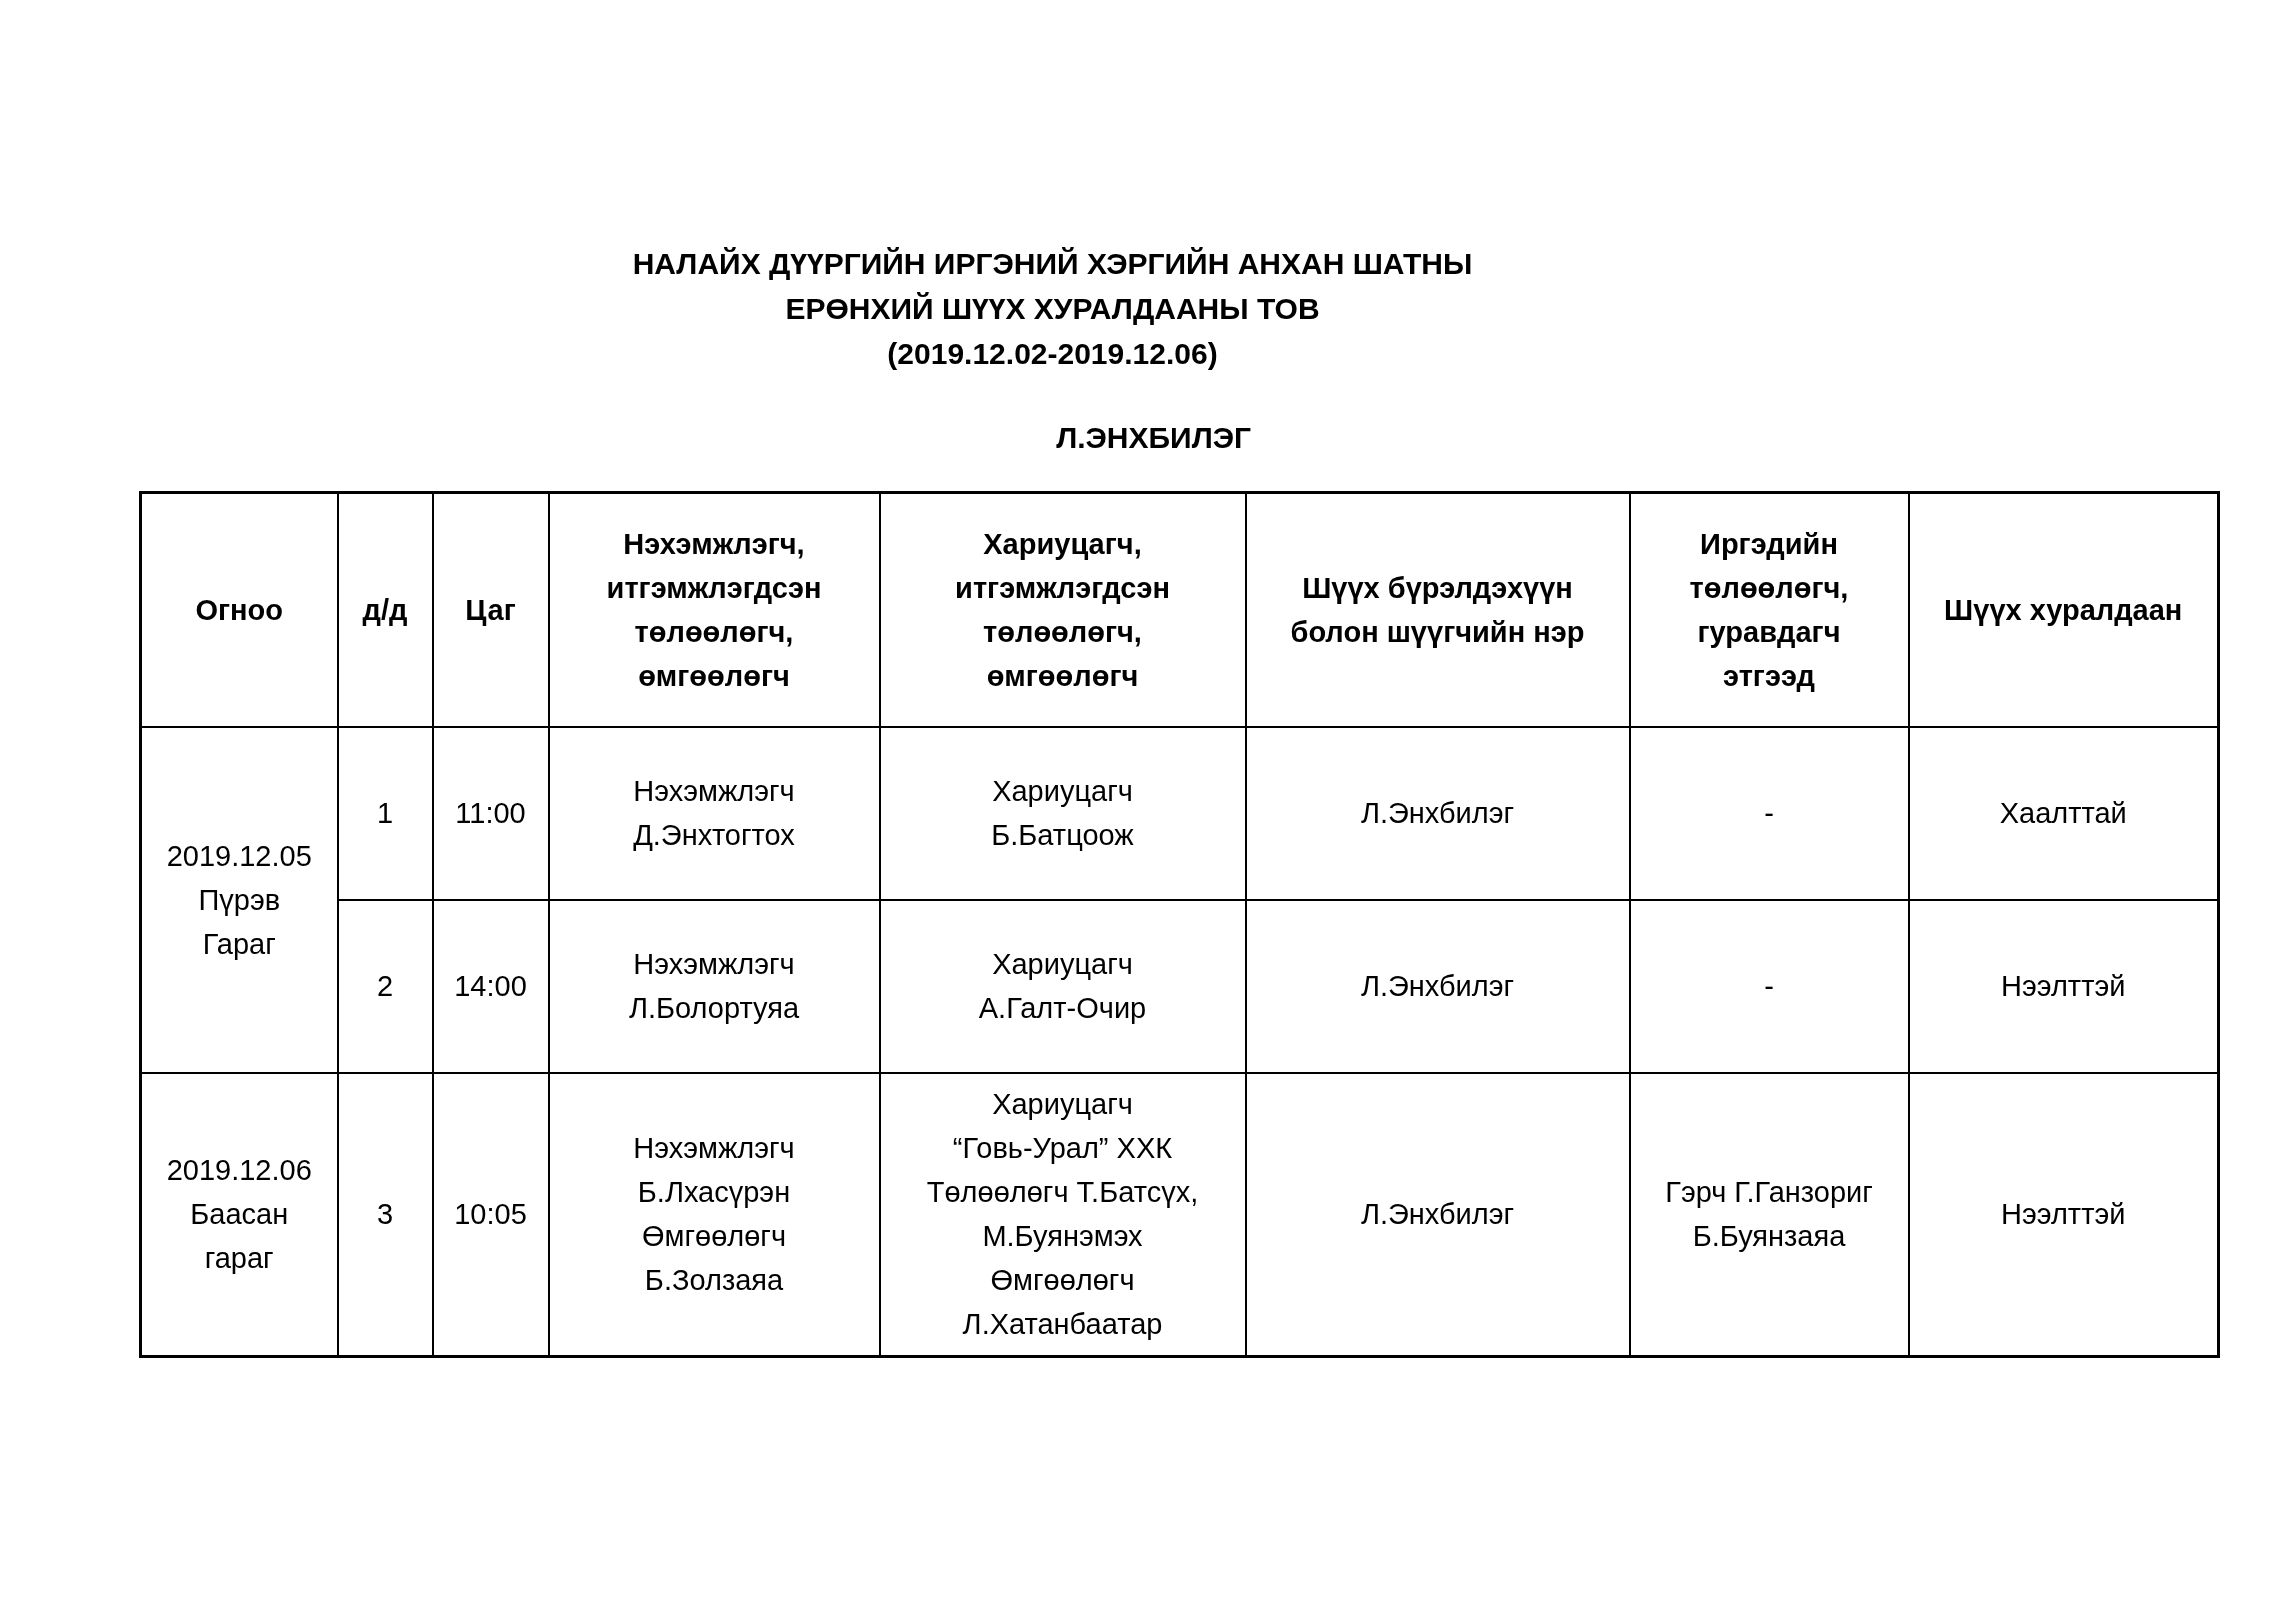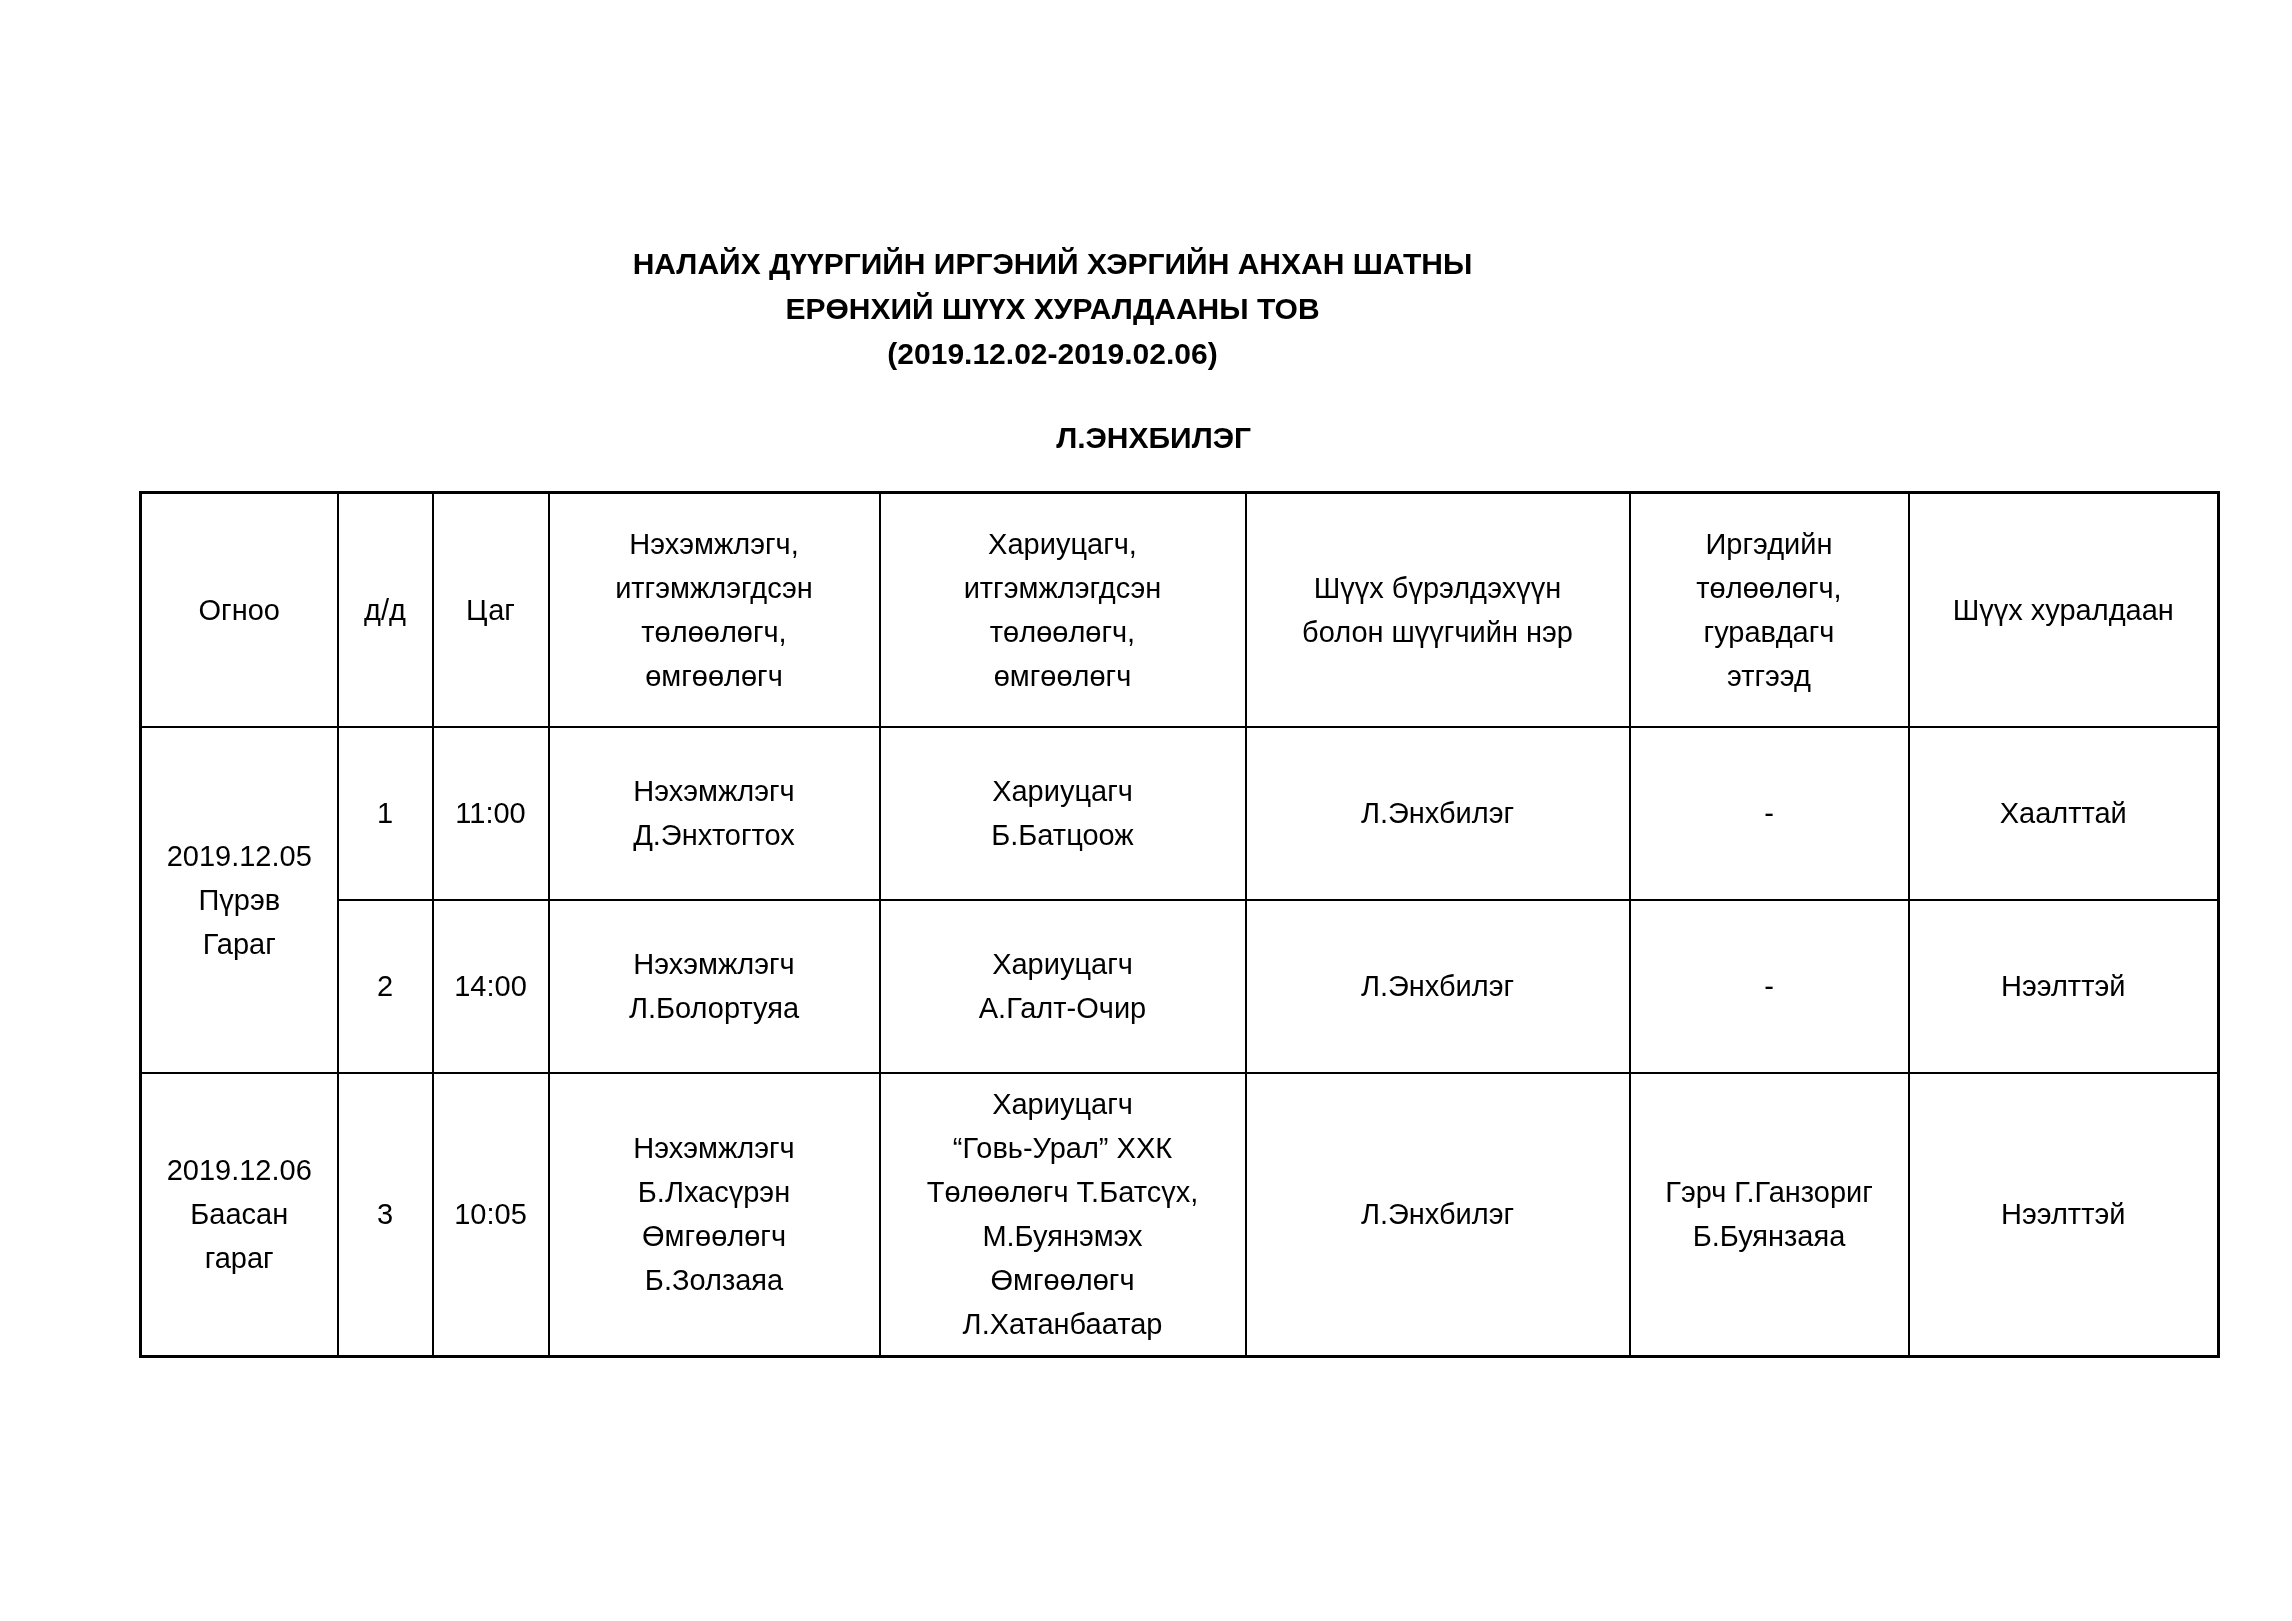--- a/index.html
+++ b/index.html
@@ -61,32 +61,32 @@
     text-align: center;
     vertical-align: middle;
     white-space: pre-line;
     padding: 2px 7.8px;
     overflow: hidden;
   }
   tr.r-hdr  { height: 234px; }
   tr.r-one  { height: 173px; }
   tr.r-two  { height: 173px; }
   tr.r-three{ height: 284px; }
-  tr.r-hdr td { font-weight: normal; }
+  tr.r-hdr td { font-weight: bold; }
   td.date-cell { font-weight: normal; }
 </style>
 </head>
 <body>
 
 <div class="content">
 
   <div class="title-block">
     <div>НАЛАЙХ ДҮҮРГИЙН ИРГЭНИЙ ХЭРГИЙН АНХАН ШАТНЫ</div>
     <div>ЕРӨНХИЙ ШҮҮХ ХУРАЛДААНЫ ТОВ</div>
-    <div>(2019.12.02-2019.02.06)</div>
+    <div>(2019.12.02-2019.12.06)</div>
   </div>
 
   <div class="reviewed-line">
     <span>Л.ЭНХБИЛЭГ</span>
   </div>
 
   <table class="schedule">
     <colgroup>
       <col style="width:197px">
       <col style="width:95px">

